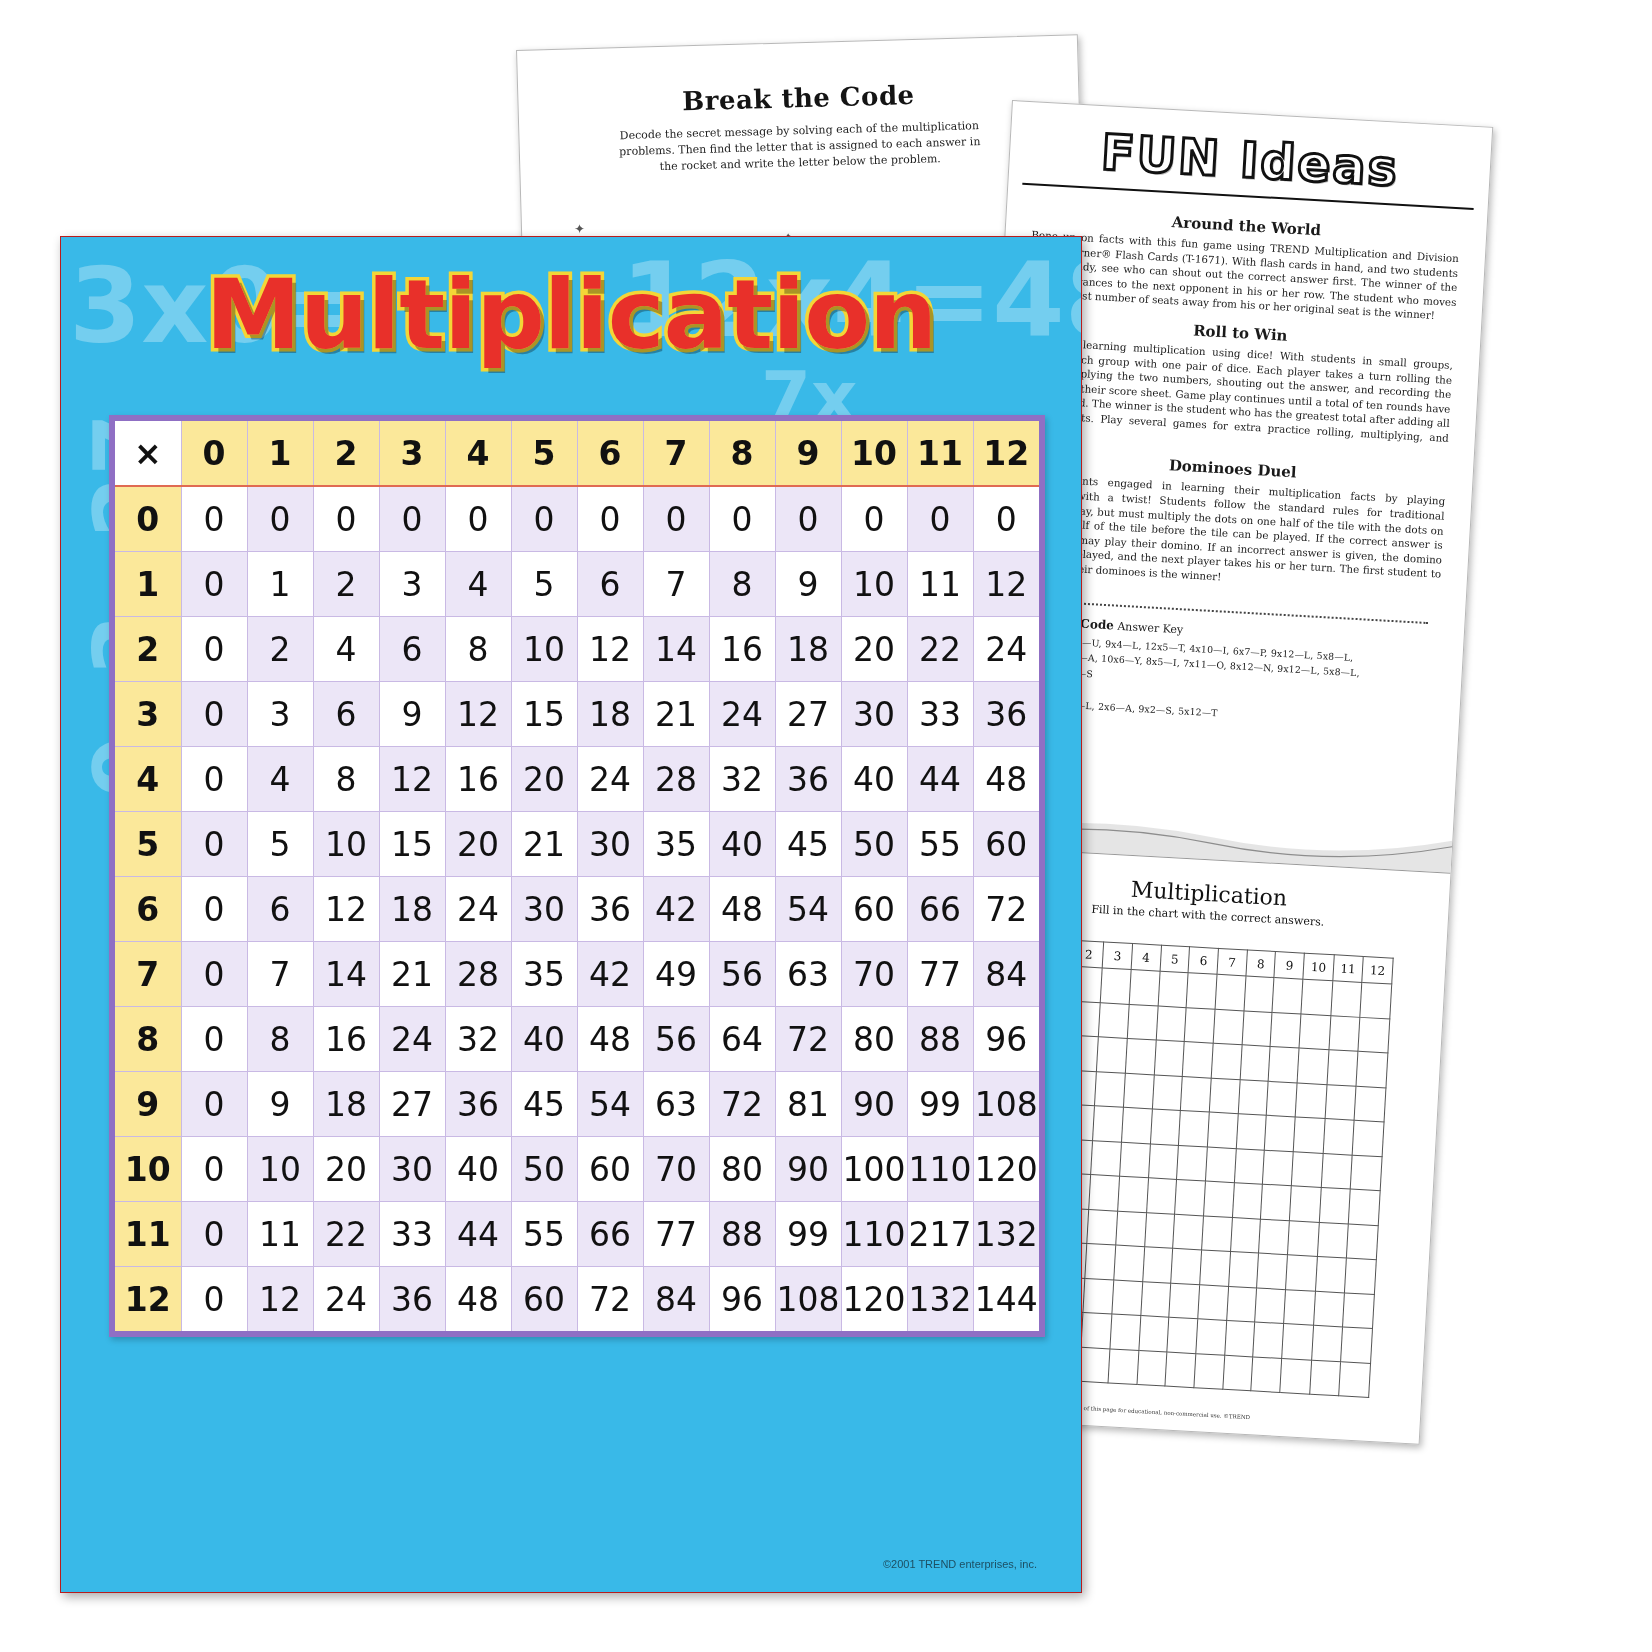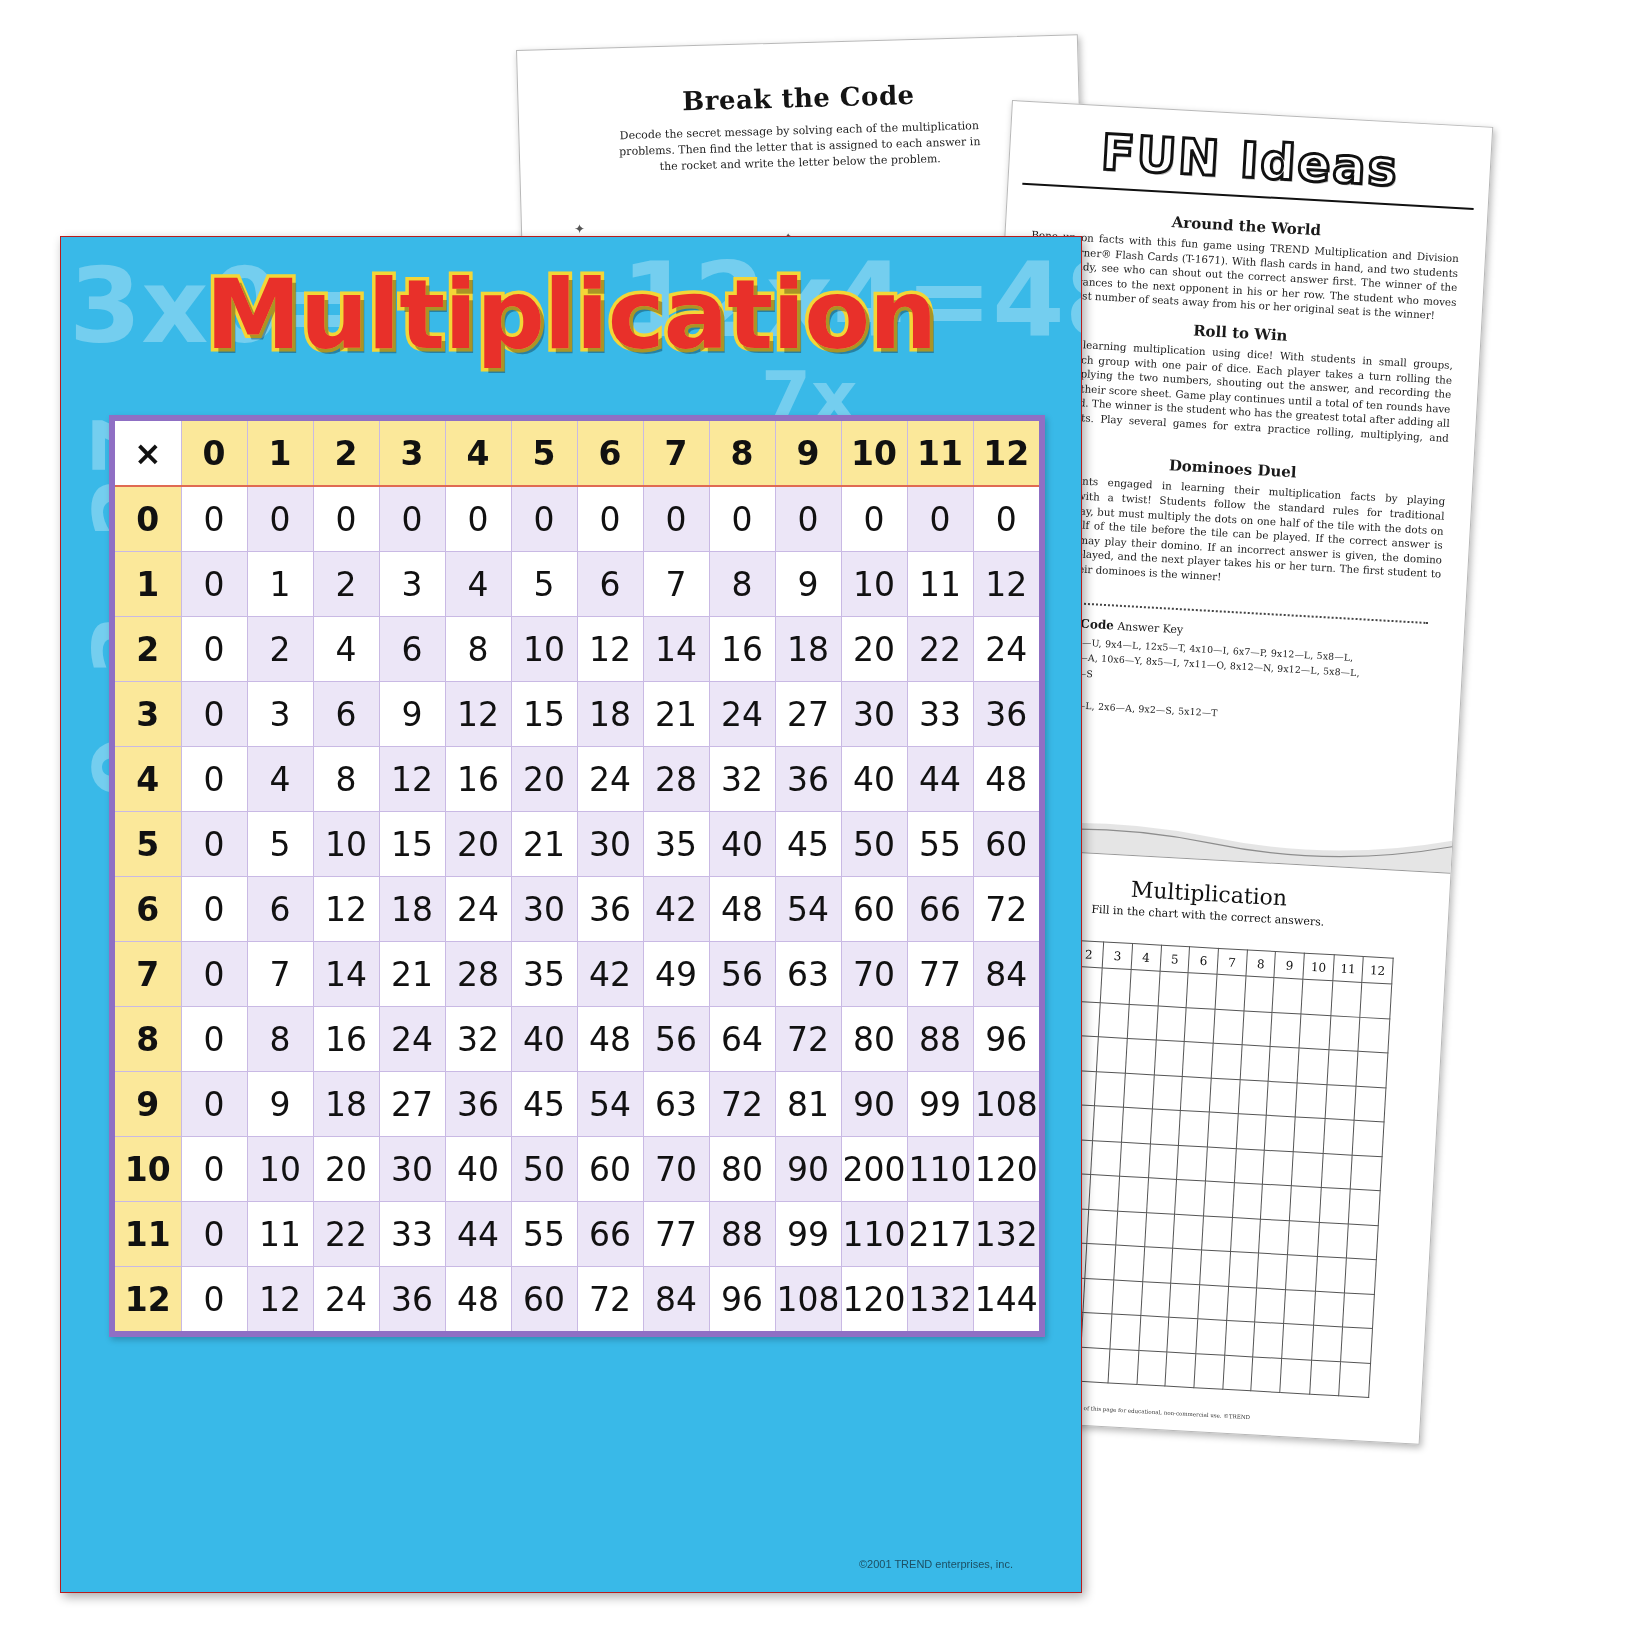--- a/index.html
+++ b/index.html
@@ -250,21 +250,21 @@
     font-weight: bold;
     font-size: 34px;
   }
   tr.head-row td { border-bottom: 2px solid #e06a52; }
   td.rowhd { border-right: 2px solid #e06a52; }
   td.shade { background: #ece6f7; }
   td.plain { background: #ffffff; }
 
   .copyright {
     position: absolute;
-    right: 68px;
+    right: 44px;
     bottom: 22px;
     font-family: "Liberation Sans", sans-serif;
     font-size: 11px;
     color: #1c4f63;
   }
 </style>
 </head>
 <body>
 
 <div class="sheet" id="sheet-break">
@@ -720,21 +720,21 @@
             <td class="plain">0</td>
             <td class="shade">10</td>
             <td class="plain">20</td>
             <td class="shade">30</td>
             <td class="plain">40</td>
             <td class="shade">50</td>
             <td class="plain">60</td>
             <td class="shade">70</td>
             <td class="plain">80</td>
             <td class="shade">90</td>
-            <td class="plain">200</td>
+            <td class="plain">100</td>
             <td class="shade">110</td>
             <td class="plain">120</td>
           </tr>
           <tr>
             <td class="hd rowhd">11</td>
             <td class="shade">0</td>
             <td class="plain">11</td>
             <td class="shade">22</td>
             <td class="plain">33</td>
             <td class="shade">44</td>

